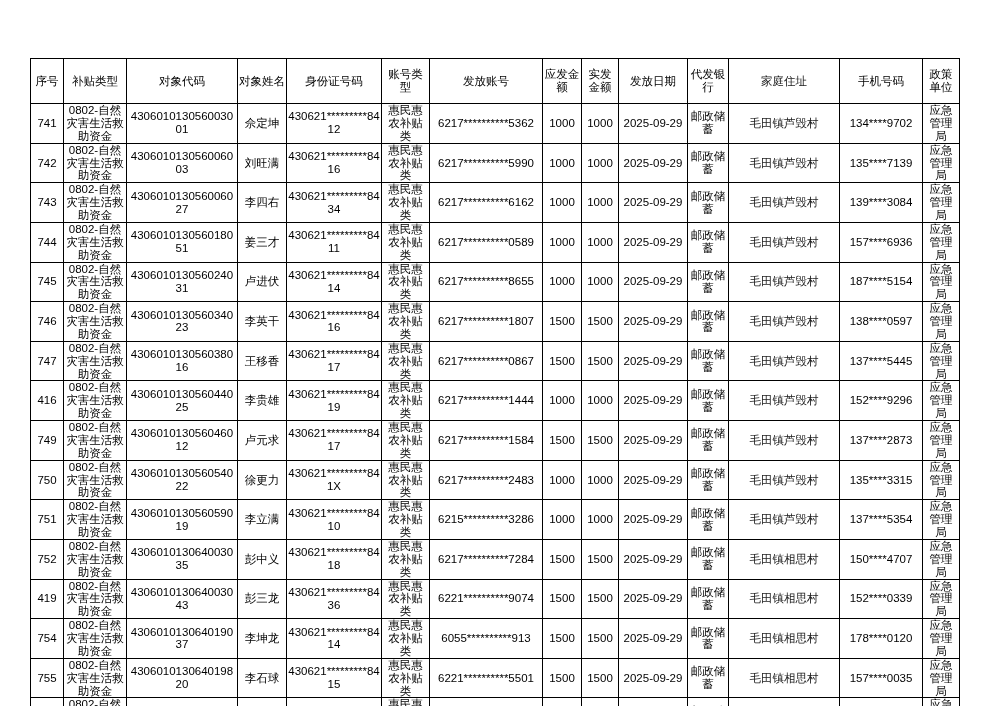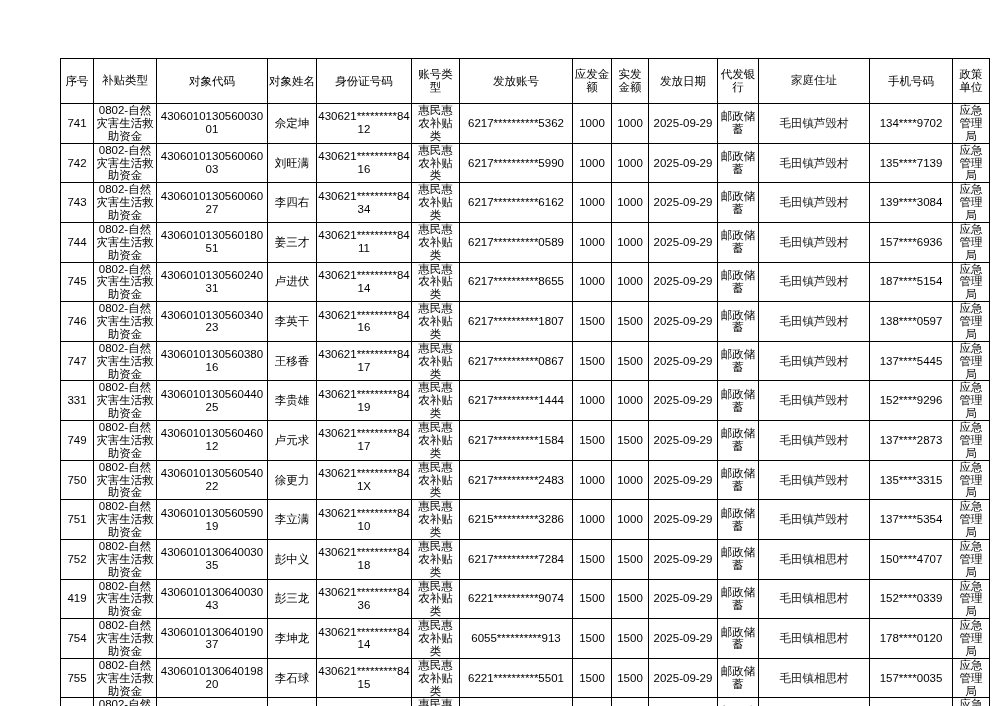--- a/index.html
+++ b/index.html
@@ -13,21 +13,21 @@
     font-family: "Liberation Sans", sans-serif;
     color: #000000;
     overflow: hidden;
   }
   .page {
     position: relative;
     width: 1000px;
     height: 500px;
     background: #ffffff;
     box-sizing: border-box;
-    padding: 58px 52px 0 60px;
+    padding: 58px 52px 0 30px;
   }
   table.grid {
     border-collapse: collapse;
     table-layout: fixed;
     width: 890px;
   }
   table.grid th, table.grid td {
     border: 1px solid #000000;
     padding: 0 1px;
     text-align: center;
@@ -58,22 +58,22 @@
   .c-actual   { width: 34px; font-size: 10.5px; }
   .c-date     { width: 66px; font-size: 10.5px; border-radius: 10px; }
   .c-bank     { width: 38px; font-size: 7px; line-height: 1.2; }
   .c-addr     { width: 108px; font-size: 8.5px; color:#1a1a1a; }
   .c-phone    { width: 80px; font-size: 11px; }
   .c-unit     { width: 34px; font-size: 7px; line-height: 1.2; margin-left: 24px; }
 
   th.c-seq, th.c-name, th.c-acct, th.c-bank, th.c-unit, th.c-should, th.c-actual {
     font-size: 11px;
   }
-  th.c-type { font-size: 11px; font-family: Liberation Mono, monospace; }
-  th.c-addr { font-size: 11.5px; font-family: Liberation Mono, monospace; }
+  th.c-type { font-size: 11px; }
+  th.c-addr { font-size: 11.5px; }
   td.c-addr { text-align: center; }
 </style>
 </head>
 <body>
 
 <div class="page">
   <table class="grid">
     <thead>
       <tr>
         <th class="c-seq">序号</th>
@@ -199,21 +199,21 @@
           <td class="c-accno">6217**********0867</td>
           <td class="c-should">1500</td>
           <td class="c-actual">1500</td>
           <td class="c-date">2025-09-29</td>
           <td class="c-bank">邮政储蓄</td>
           <td class="c-addr">毛田镇芦毁村</td>
           <td class="c-phone">137****5445</td>
           <td class="c-unit">应急管理局</td>
         </tr>
         <tr>
-          <td class="c-seq">331</td>
+          <td class="c-seq">416</td>
           <td class="c-type">0802-自然灾害生活救助资金</td>
           <td class="c-code">430601013056044025</td>
           <td class="c-name">李贵雄</td>
           <td class="c-id">430621*********8419</td>
           <td class="c-acct">惠民惠农补贴类</td>
           <td class="c-accno">6217**********1444</td>
           <td class="c-should">1000</td>
           <td class="c-actual">1000</td>
           <td class="c-date">2025-09-29</td>
           <td class="c-bank">邮政储蓄</td>

